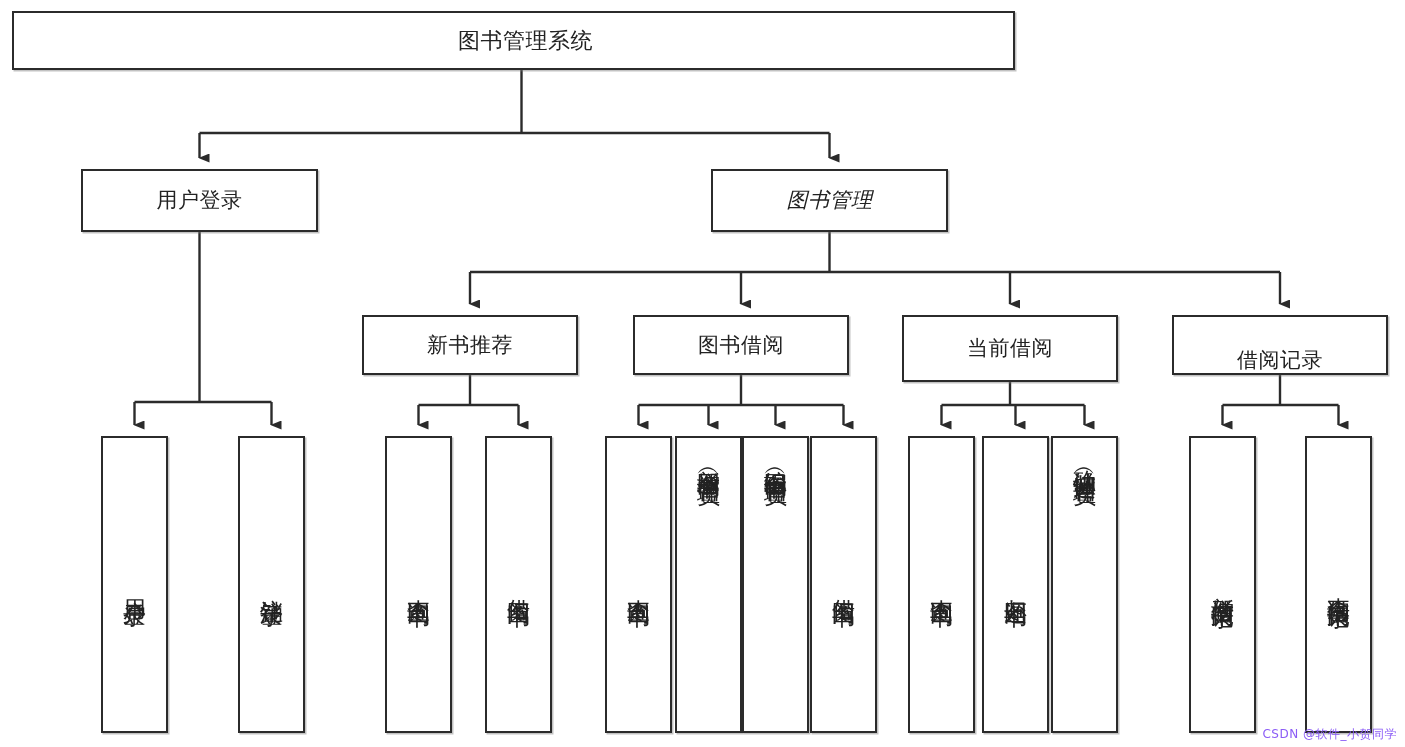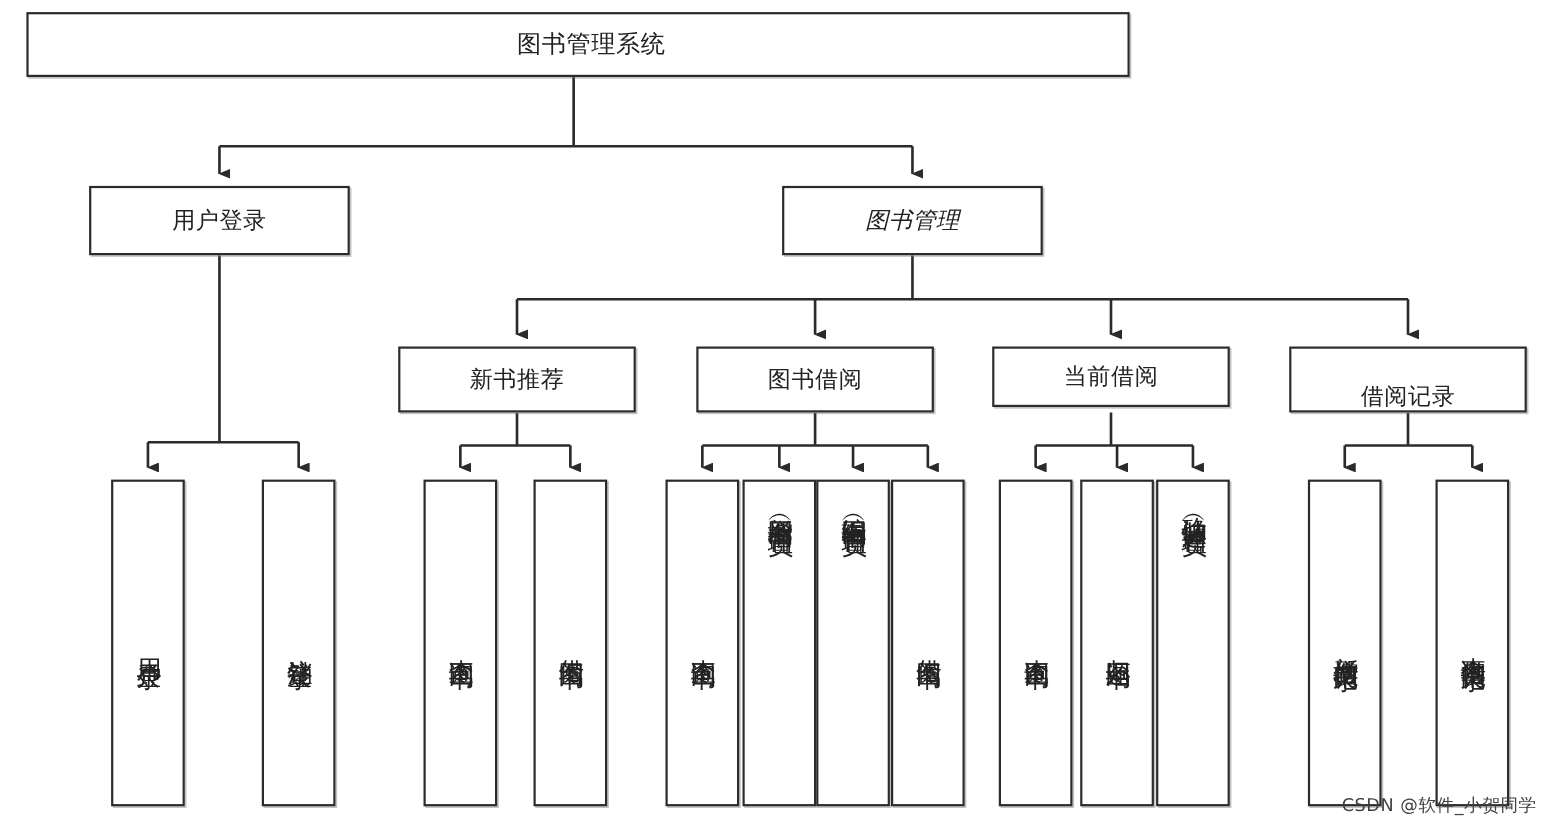--- a/index.html
+++ b/index.html
@@ -59,22 +59,22 @@
     text-align:start;
   }
   .node.leaf.center-text{
     align-items:center;
     padding-top:0;
   }
   #watermark{
     position:absolute;
     right:8px;
     bottom:4px;
-    font-size:16px;
-    color:#404040;
+    font-size:12px;
+    color:#8b5cf6;
     letter-spacing:0.5px;
     white-space:nowrap;
     pointer-events:none;
   }
 </style>
 </head>
 <body>
 
 <div id="diagram-root">
 
@@ -114,41 +114,41 @@
         <path d="M 941.5 405 L 941.5 425" marker-end="url(#arrowhead)"></path>
         <path d="M 1015.5 405 L 1015.5 425" marker-end="url(#arrowhead)"></path>
         <path d="M 1084.5 405 L 1084.5 425" marker-end="url(#arrowhead)"></path>
         <path d="M 1280 375 L 1280 405"></path>
         <path d="M 1222.5 405 L 1338.5 405"></path>
         <path d="M 1222.5 405 L 1222.5 425" marker-end="url(#arrowhead)"></path>
         <path d="M 1338.5 405 L 1338.5 425" marker-end="url(#arrowhead)"></path>
       </g>
   </svg>
 
-  <div class="node level-1" style="left:24px;top:11px;width:1003px;height:59px;padding-left:24px;">
+  <div class="node level-1" style="left:12px;top:11px;width:1003px;height:59px;padding-left:24px;">
     <span class="node-label">图书管理系统</span>
   </div>
 
   <div class="node level-2" style="left:81px;top:169px;width:237px;height:63px;">
     <span class="node-label">用户登录</span>
   </div>
 
   <div class="node level-2" style="left:711px;top:169px;width:237px;height:63px;font-style:italic;">
     <span class="node-label">图书管理</span>
   </div>
 
   <div class="node level-3" style="left:362px;top:315px;width:216px;height:60px;">
     <span class="node-label">新书推荐</span>
   </div>
 
   <div class="node level-3" style="left:633px;top:315px;width:216px;height:60px;">
     <span class="node-label">图书借阅</span>
   </div>
 
-  <div class="node level-3" style="left:902px;top:315px;width:216px;height:55px;">
+  <div class="node level-3" style="left:902px;top:315px;width:216px;height:67px;">
     <span class="node-label">当前借阅</span>
   </div>
 
   <div class="node level-3" style="left:1172px;top:315px;width:216px;height:60px;align-items:flex-end;">
     <span class="node-label">借阅记录</span>
   </div>
 
   <div class="node leaf level-4 center-text" style="left:101px;top:436px;width:67px;height:297px;">
     <span class="node-label">用户登录</span>
   </div>

